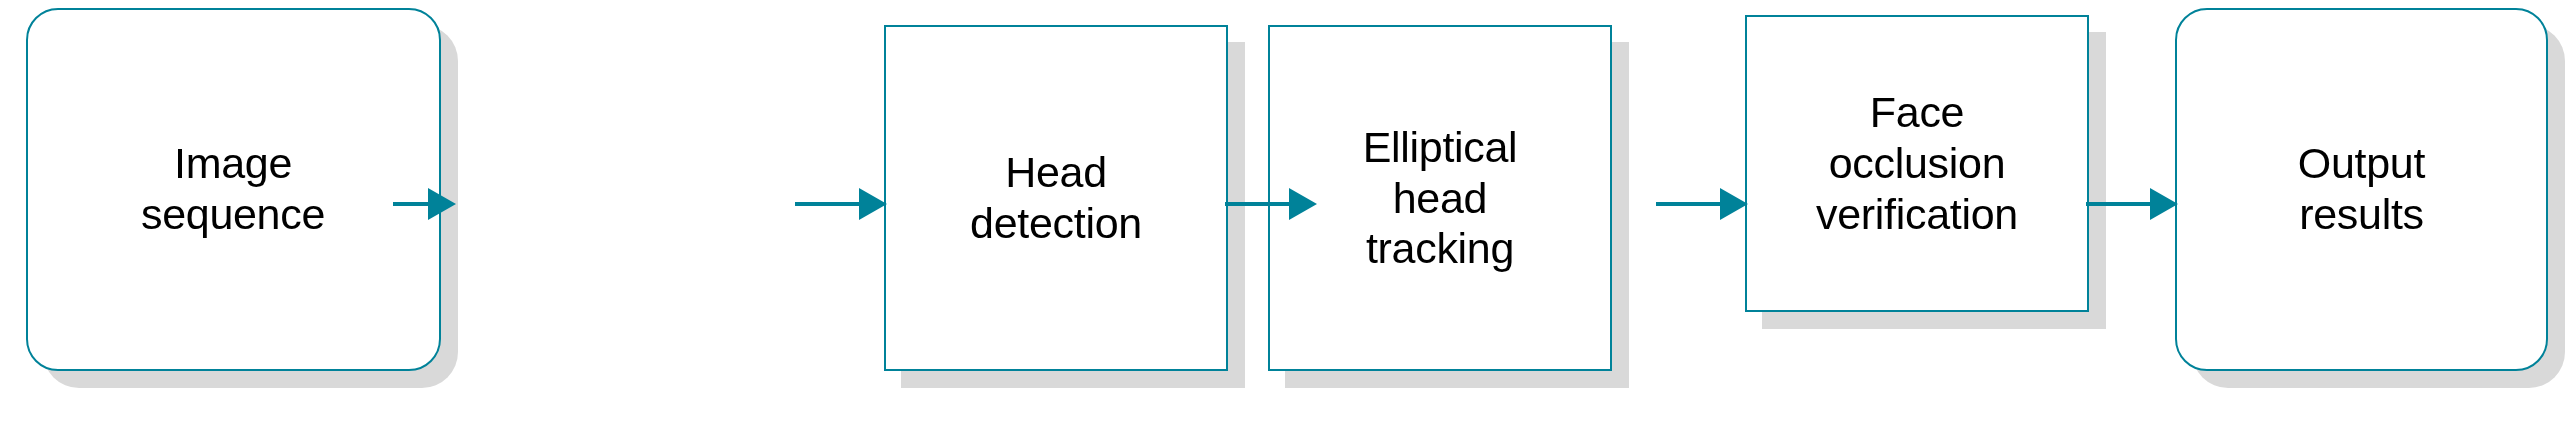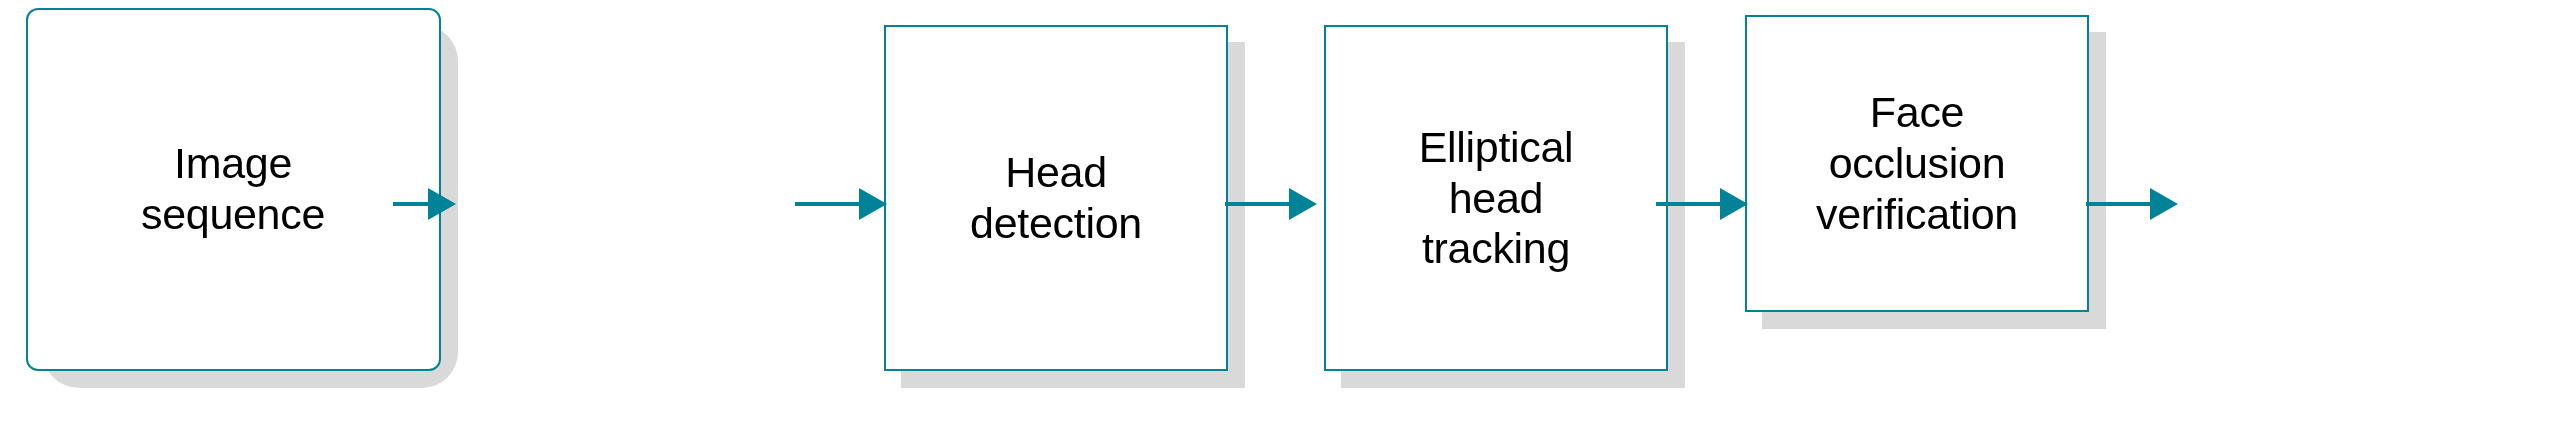--- a/index.html
+++ b/index.html
@@ -38,21 +38,21 @@
     height: 100%;
     box-sizing: border-box;
     background: #ffffff;
     border: 2.8px solid #008299;
     z-index: 2;
     display: flex;
     align-items: center;
     justify-content: center;
   }
   .node.rounded .shadow { border-radius: 36px; }
-  .node.rounded .body   { border-radius: 12px; }
+  .node.rounded .body   { border-radius: 32px; }
 
   .node .label {
     text-align: center;
     color: #000000;
     font-size: 43px;
     line-height: 1.18;
     font-weight: 400;
     letter-spacing: -0.3px;
     white-space: pre-line;
     padding: 0 6.9px;
@@ -110,21 +110,21 @@
       <div class="label">Head
 detection</div>
     </div>
   </div>
 
   <div class="connector" style="left:1225px; top:188px; width:92px;">
     <div class="line"></div>
     <div class="head"></div>
   </div>
 
-  <div class="node" style="left:1324px; top:25px; width:344px; height:346px;">
+  <div class="node" style="left:1268px; top:25px; width:344px; height:346px;">
     <div class="shadow"></div>
     <div class="body">
       <div class="label">Elliptical
 head
 tracking</div>
     </div>
   </div>
 
   <div class="connector" style="left:1656px; top:188px; width:92px;">
     <div class="line"></div>
@@ -138,15 +138,22 @@
 occlusion
 verification</div>
     </div>
   </div>
 
   <div class="connector" style="left:2086px; top:188px; width:92px;">
     <div class="line"></div>
     <div class="head"></div>
   </div>
 
+  <div class="node rounded" style="left:2175px; top:7.6px; width:373px; height:363px;">
+    <div class="shadow"></div>
+    <div class="body">
+      <div class="label">Output
+results</div>
+    </div>
+  </div>
 
 </div>
 
 
 </body></html>

